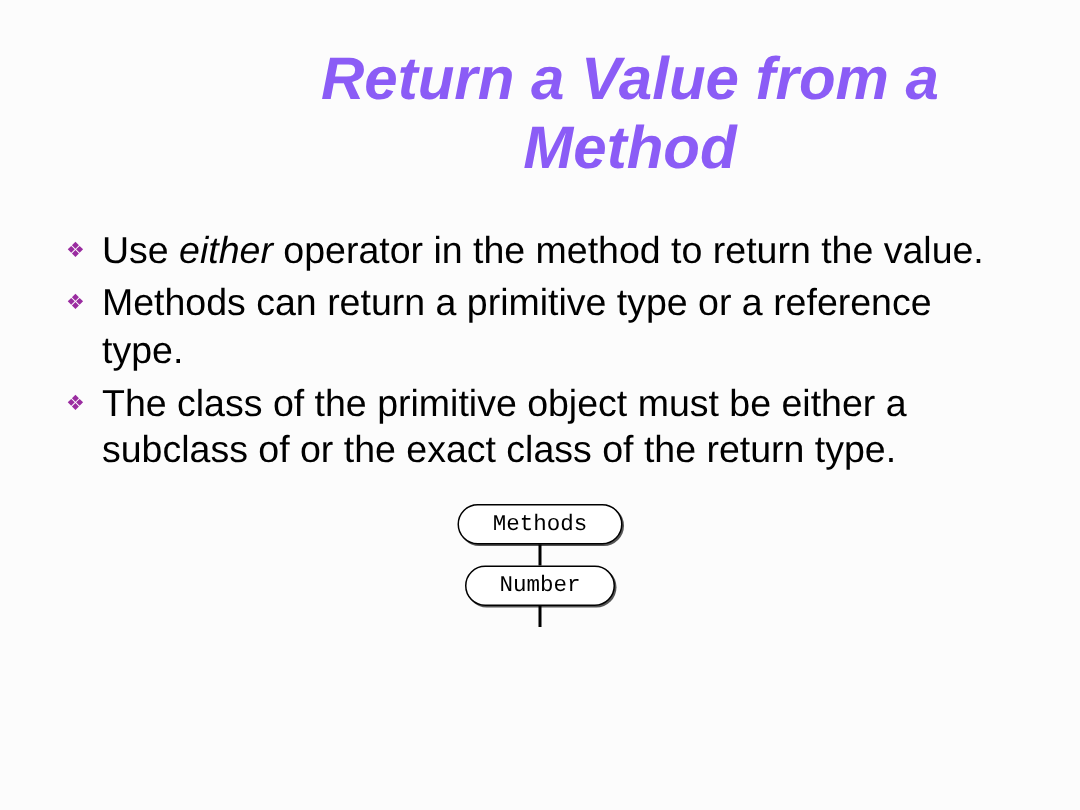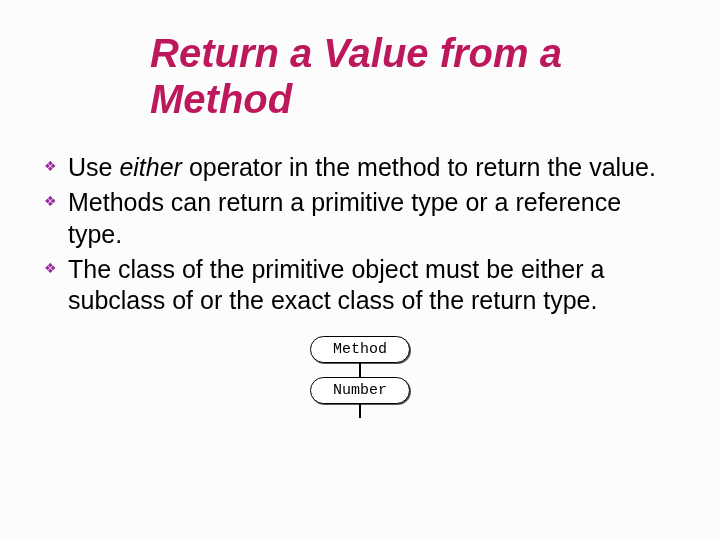--- a/index.html
+++ b/index.html
@@ -14,24 +14,25 @@
     overflow: hidden;
   }
   .slide {
     padding: 20px 30px 20px 30px;
     box-sizing: border-box;
   }
   .title {
     font-size: 40px;
     font-weight: bold;
     font-style: italic;
-    color: #be185d;
+    color: #8b5cf6;
     margin: 10px 0 30px 120px;
     line-height: 1.15;
     font-family: Arial, Helvetica, sans-serif;
+    text-align: center;
   }
   ul.bullets {
     list-style: none;
     padding: 0 20px 0 10px;
     margin: 0;
   }
   ul.bullets li {
     font-size: 25px;
     line-height: 1.25;
     margin-bottom: 4px;
@@ -87,18 +88,18 @@
       <span class="bullet-icon">❖</span>
       <span>Methods can return a primitive type or a reference type.</span><i></i><span></span>
     </li>
     <li>
       <span class="bullet-icon">❖</span>
       <span>The class of the primitive object must be either a subclass of or the exact class of the return type.</span><i></i><span></span>
     </li>
   </ul>
 
   <div class="diagram">
-    <div class="node">Method</div>
+    <div class="node">Methods</div>
     <div class="connector"></div>
     <div class="node">Number</div>
     <div class="connector"></div>
   </div>
 </div>
 
 </body></html>

